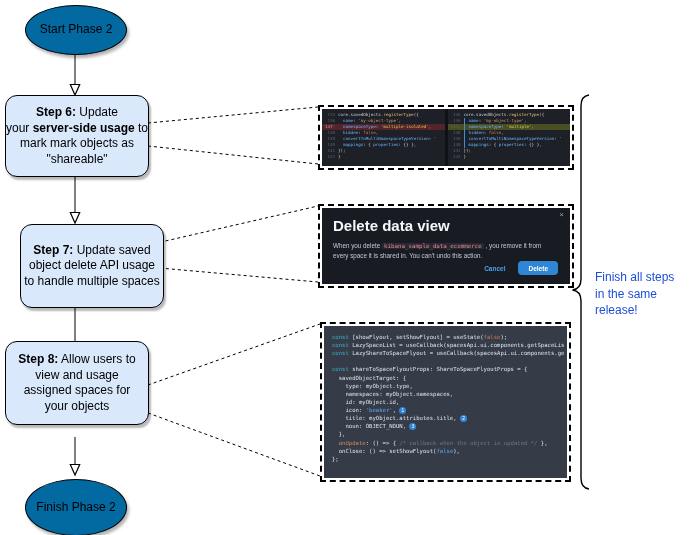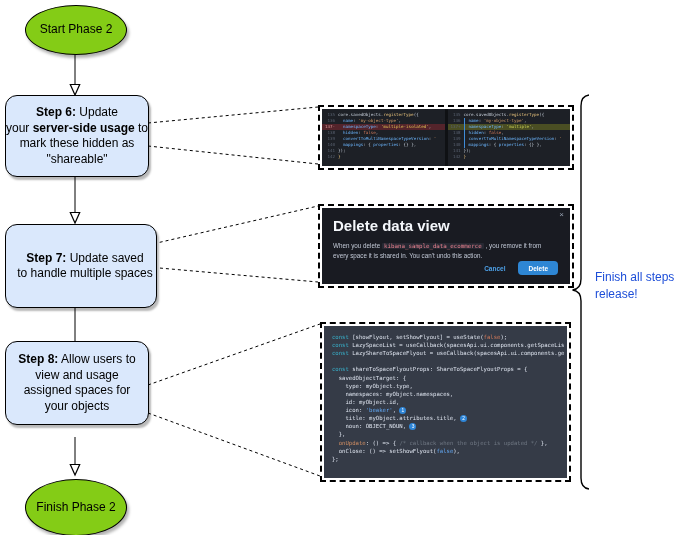--- a/index.html
+++ b/index.html
@@ -3,29 +3,29 @@
 <meta charset="utf-8">
 <style>
   html,body{margin:0;padding:0;background:#ffffff;}
   #canvas{position:relative;width:691px;height:535px;background:#fff;overflow:hidden;
           font-family:"Liberation Sans",sans-serif;}
   #overlay{position:absolute;left:0;top:0;width:691px;height:535px;pointer-events:none;}
 
   
   .node{position:absolute;display:flex;align-items:center;justify-content:center;
         text-align:center;color:#000;font-size:12px;line-height:15.5px;z-index:2;}
-  .ellipse{background:#84cc16;border:1.5px solid #000;border-radius:50%;
+  .ellipse{background:#0369a1;border:1.5px solid #000;border-radius:50%;
            filter:drop-shadow(2px 3px 1.5px rgba(0,0,0,.3));}
   .stepbox{background:#dae8fc;border:1.5px solid #000;border-radius:12px;
            box-shadow:2px 3px 2px rgba(0,0,0,.28);flex-direction:column;}
   .stepbox .rl{white-space:nowrap;}
   .sg-b{font-weight:bold;}
   #start{left:25px;top:5px;width:100px;height:48px;}
   #step6{left:5px;top:95px;width:142px;height:80px;}
-  #step7{left:5px;top:224px;width:142px;height:82px;padding-left:8px;}
+  #step7{left:20px;top:224px;width:142px;height:82px;}
   #step8{left:5px;top:341px;width:142px;height:82px;}
   #finish{left:25px;top:479px;width:100px;height:55px;}
 
   
   #note{position:absolute;left:595px;top:269px;width:96px;font-size:12px;line-height:16.5px;color:#1d4ed8;z-index:2;}
 
   
   .shot{position:absolute;border:2.5px dashed #000;background:#fff;z-index:2;}
   .shot .img{position:absolute;left:2px;top:2px;right:2px;bottom:2px;overflow:hidden;}
   #shot1{left:318px;top:105px;width:252px;height:61px;}
@@ -100,42 +100,44 @@
     <path d="M589 95 Q581 96 581 106 L581 279 Q581 289 572.5 290 Q581 291 581 301 L581 478 Q581 488 589 489" stroke="#000" stroke-width="1.4" fill="none"></path>
   </svg>
 
   <div id="start" class="node ellipse">
     <span>Start Phase 2</span>
   </div>
 
   <div id="step6" class="node stepbox">
       <div class="rl"><span class="sg-b">Step 6:</span><span> Update</span></div>
       <div class="rl"><span>your </span><span class="sg-b">server-side usage</span><span> to</span></div>
-      <div class="rl"><span>mark these hidden as</span></div>
+      <div class="rl"><span>mark mark objects as</span></div>
       <div class="rl"><span>"shareable"</span></div>
     </div>
 
   <div id="step7" class="node stepbox">
       <div class="rl"><span class="sg-b">Step 7:</span><span> Update saved</span></div>
+      <div class="rl"><span>object delete API usage</span></div>
       <div class="rl"><span>to handle multiple spaces</span></div>
     </div>
 
   <div id="step8" class="node stepbox">
       <div class="rl"><span class="sg-b">Step 8:</span><span> Allow users to</span></div>
       <div class="rl"><span>view and usage</span></div>
       <div class="rl"><span>assigned spaces for</span></div>
       <div class="rl"><span>your objects</span></div>
     </div>
 
   <div id="finish" class="node ellipse">
     <span>Finish Phase 2</span>
   </div>
 
   <div id="note">
       <div class="rl">Finish all steps</div>
+      <div class="rl">in the same</div>
       <div class="rl">release!</div>
     </div>
 
   <div id="shot1" class="shot">
     <div class="img">
       <div class="dpanel">
           <div class="rl">
             <span class="ln">135</span>
             <span class="cd"><span class="sg-pl">core.savedObjects.</span><span class="sg-fn">registerType</span><span class="sg-pl">({</span></span>
           </div>

